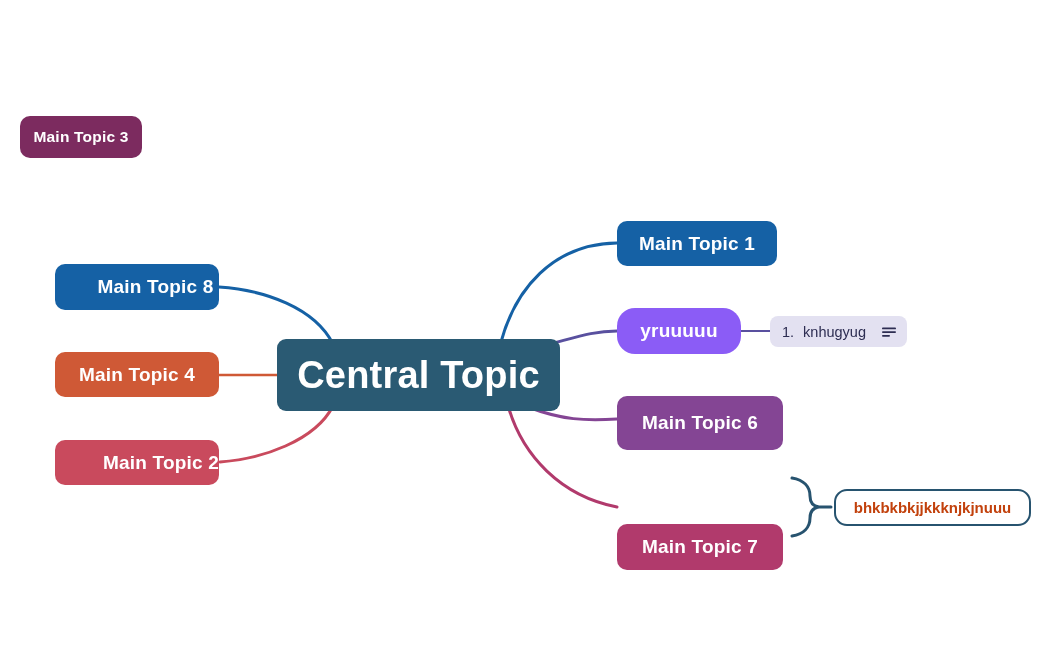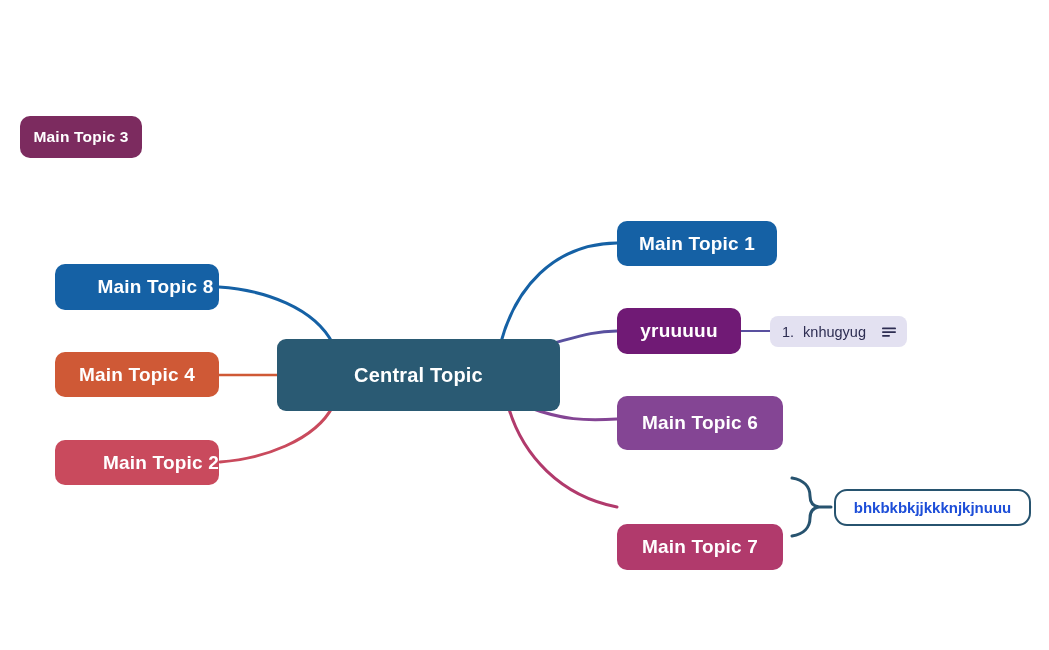--- a/index.html
+++ b/index.html
@@ -2,21 +2,21 @@
 <html><head>
 <meta charset="utf-8">
 <style>
   html,body{margin:0;padding:0;}
   body{font-family:"Liberation Sans","DejaVu Sans",sans-serif;}
   #canvas{position:relative;width:1049px;height:650px;background:#ffffff;overflow:hidden;}
   #wires{position:absolute;left:0;top:0;width:1049px;height:650px;z-index:1;}
   .node{position:absolute;display:flex;align-items:center;justify-content:center;
         color:#ffffff;font-weight:700;font-size:19px;letter-spacing:.2px;
         border-radius:10px;z-index:2;box-sizing:border-box;white-space:nowrap;}
-  #node-central{left:277px;top:339px;width:283px;height:72px;font-size:20px;border-radius:9px;}
+  #node-central{left:277px;top:339px;width:283px;height:72px;font-size:38px;border-radius:9px;}
   #node-mt3{left:20px;top:116px;width:122px;height:42px;font-size:15.5px;}
   #node-mt8{left:55px;top:264px;width:164px;height:46px;padding-left:37px;}
   #node-mt4{left:55px;top:352px;width:164px;height:45px;}
   #node-mt2{left:55px;top:440px;width:164px;height:45px;}
   #node-mt1{left:617px;top:221px;width:160px;height:45px;}
   #node-yru{left:617px;top:308px;width:124px;height:46px;}
   #node-mt6{left:617px;top:396px;width:166px;height:54px;}
   #node-mt7{left:617px;top:484px;width:166px;height:46px;margin-top:40px;}
   #note-chip{position:absolute;left:770px;top:316px;width:137px;height:31px;z-index:2;
         border-radius:8px;display:flex;align-items:center;gap:9px;box-sizing:border-box;
@@ -61,21 +61,21 @@
   </div>
 
   <div class="node" id="node-central" style="background-color: rgb(42, 90, 115);">
     <span>Central Topic</span>
   </div>
 
   <div class="node" id="node-mt1" style="background-color: rgb(21, 97, 165);">
     <span>Main Topic 1</span>
   </div>
 
-  <div class="node" id="node-yru" style="background-color: #701a75;">
+  <div class="node" id="node-yru" style="background-color: #8b5cf6; border-radius: 18px;">
     <span>yruuuuu</span>
   </div>
 
   <div id="note-chip" style="background-color: rgb(227, 225, 241); color: rgb(45, 45, 82);">
     <span class="num">1.</span>
     <span>knhugyug</span>
     <svg id="note-icon" width="15" height="12" viewBox="0 0 15 12">
       <g fill="#2D2D52">
         <rect x="0" y="1.5" width="14" height="1.8" rx="0.9"></rect>
         <rect x="0" y="5.2" width="14" height="1.8" rx="0.9"></rect>
@@ -85,17 +85,17 @@
   </div>
 
   <div class="node" id="node-mt6" style="background-color: rgb(132, 69, 148);">
     <span>Main Topic 6</span>
   </div>
 
   <div class="node" id="node-mt7" style="background-color: rgb(177, 58, 108);">
     <span>Main Topic 7</span>
   </div>
 
-  <div id="summary-box" style="border-color: rgb(39, 83, 111); color: #1d4ed8; align-items: center;">
+  <div id="summary-box" style="border-color: rgb(39, 83, 111); color: #c2410c; align-items: center;">
     <span>bhkbkbkjjkkknjkjnuuu</span>
   </div>
 
 </div>
 
 </body></html>

